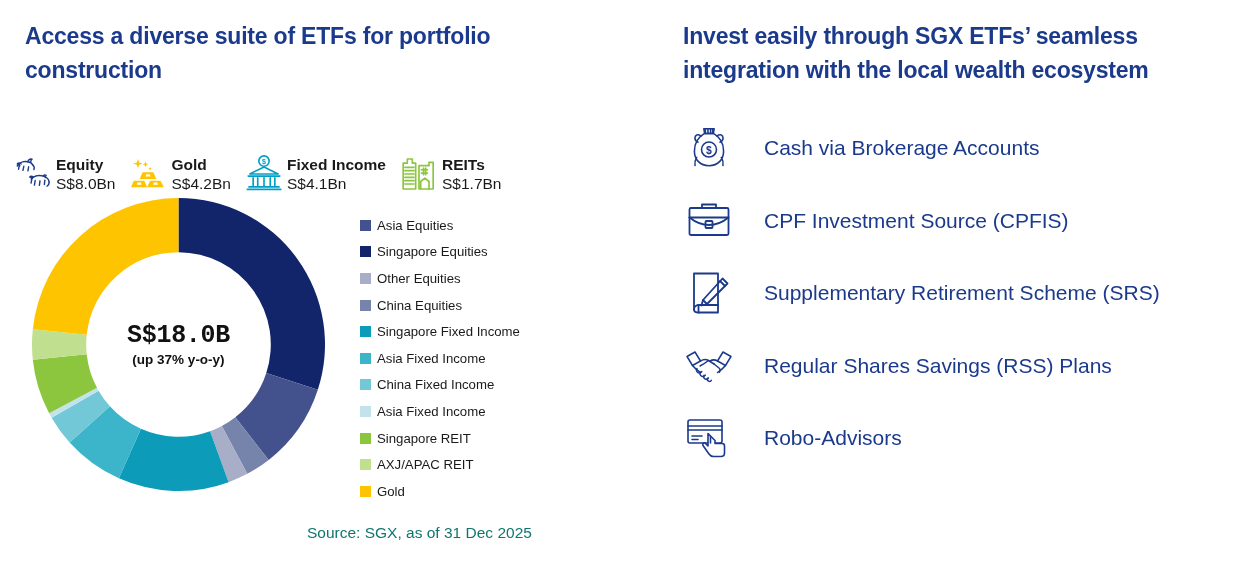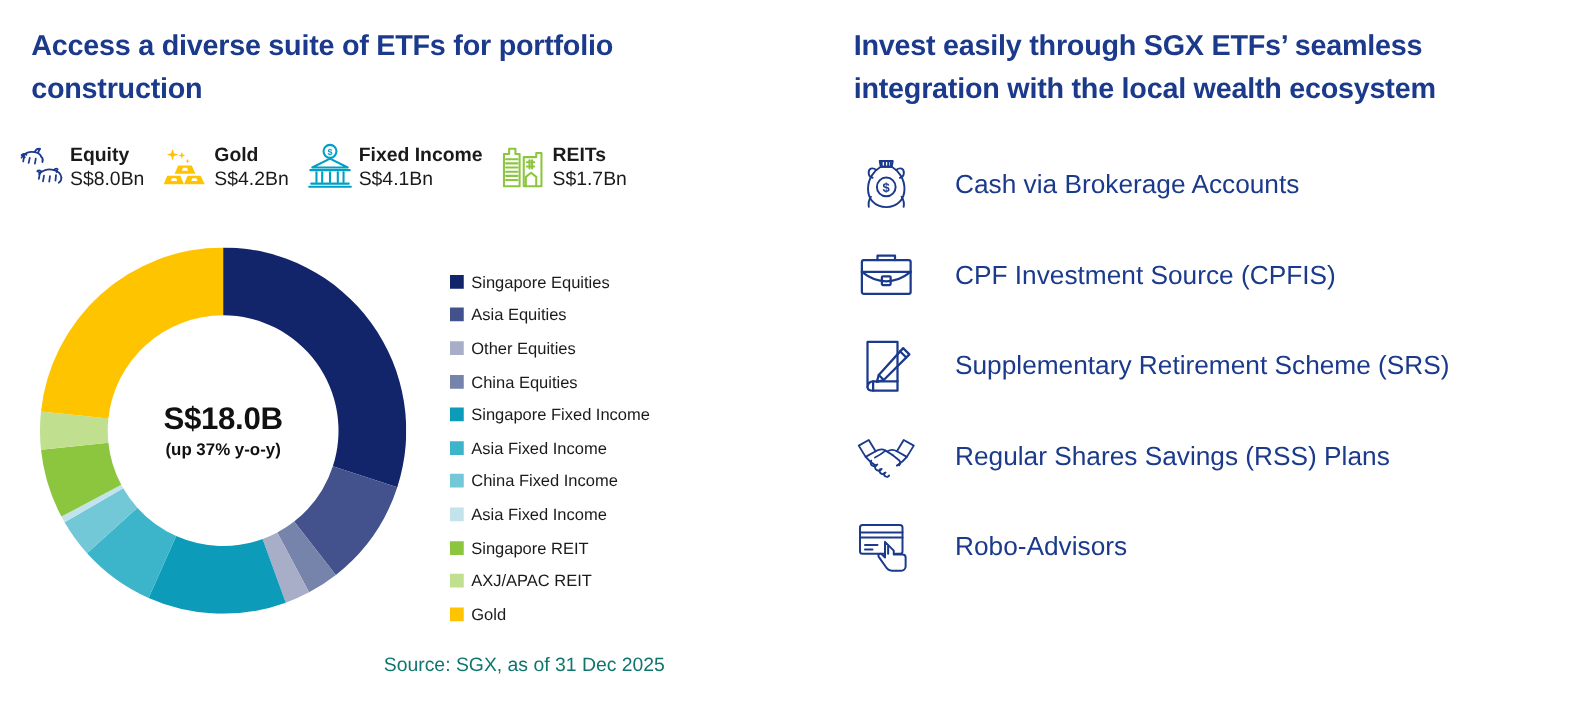--- a/index.html
+++ b/index.html
@@ -40,20 +40,21 @@
     position: absolute;
     left: 12px; top: 112px;
     width: 620px; height: 52px;
     display: flex;
     align-items: flex-start;
   }
   .asset-item {
     display: flex;
     align-items: center;
     margin-right: 12px;
+    margin-top: 40px;
   }
   .asset-icon {
     width: 42px; height: 44px;
     flex: 0 0 42px;
     display: flex;
     align-items: center;
     justify-content: center;
   }
   .asset-text { margin-left: 2px; }
   .asset-name {
@@ -86,20 +87,21 @@
     align-items: center;
     justify-content: center;
     pointer-events: none;
   }
   #donut-total {
     font-size: 25px;
     font-weight: bold;
     color: #111111;
     letter-spacing: -0.3px;
     line-height: 1.1;
+    font-family: Liberation Mono, monospace;
   }
   #donut-sub {
     font-size: 13.5px;
     font-weight: bold;
     color: #111111;
     margin-top: 3px;
   }
 
   
   #legend {
@@ -310,26 +312,26 @@
           </g>
       </svg>
       <div id="donut-center">
         <div id="donut-total">S$18.0B</div>
         <div id="donut-sub">(up 37% y-o-y)</div>
       </div>
     </div>
 
     <div id="legend">
         <div class="legend-item">
+          <span class="legend-swatch" style="background: rgb(67, 82, 141);"></span>
+          <span class="legend-label">Asia Equities</span>
+        </div>
+        <div class="legend-item">
           <span class="legend-swatch" style="background: rgb(18, 37, 107);"></span>
           <span class="legend-label">Singapore Equities</span>
-        </div>
-        <div class="legend-item">
-          <span class="legend-swatch" style="background: rgb(67, 82, 141);"></span>
-          <span class="legend-label">Asia Equities</span>
         </div>
         <div class="legend-item">
           <span class="legend-swatch" style="background: rgb(168, 174, 200);"></span>
           <span class="legend-label">Other Equities</span>
         </div>
         <div class="legend-item">
           <span class="legend-swatch" style="background: rgb(118, 131, 171);"></span>
           <span class="legend-label">China Equities</span>
         </div>
         <div class="legend-item">

